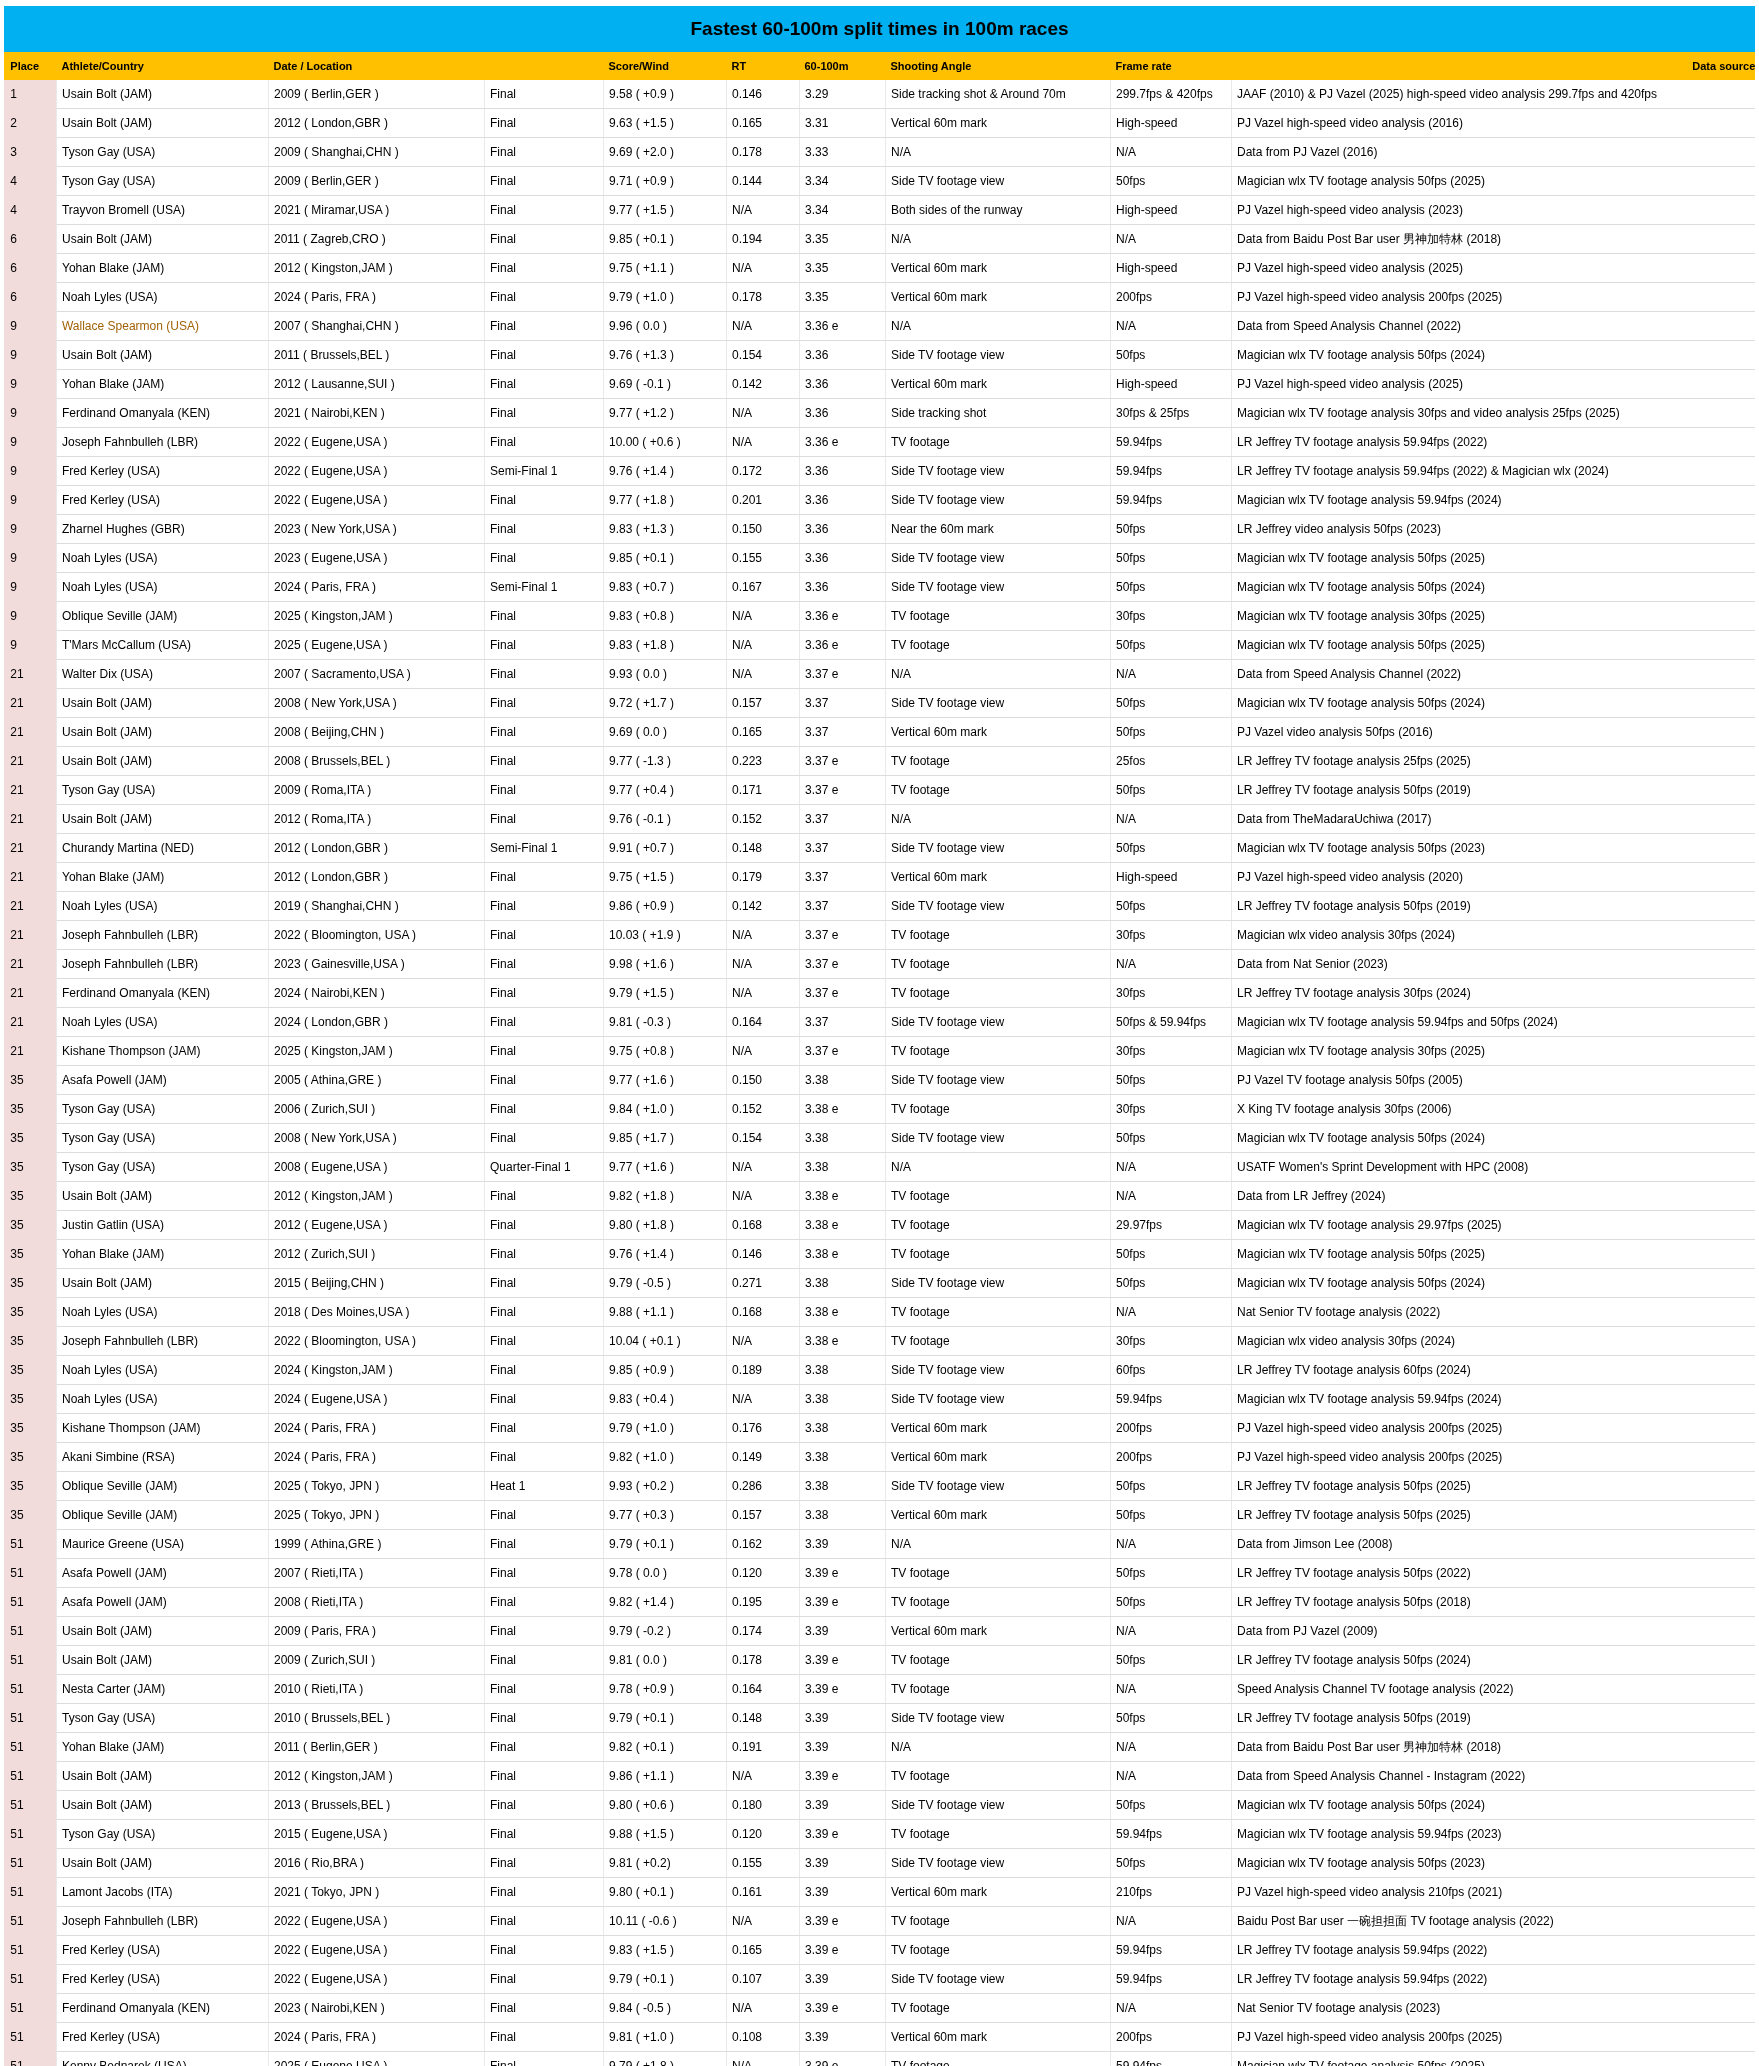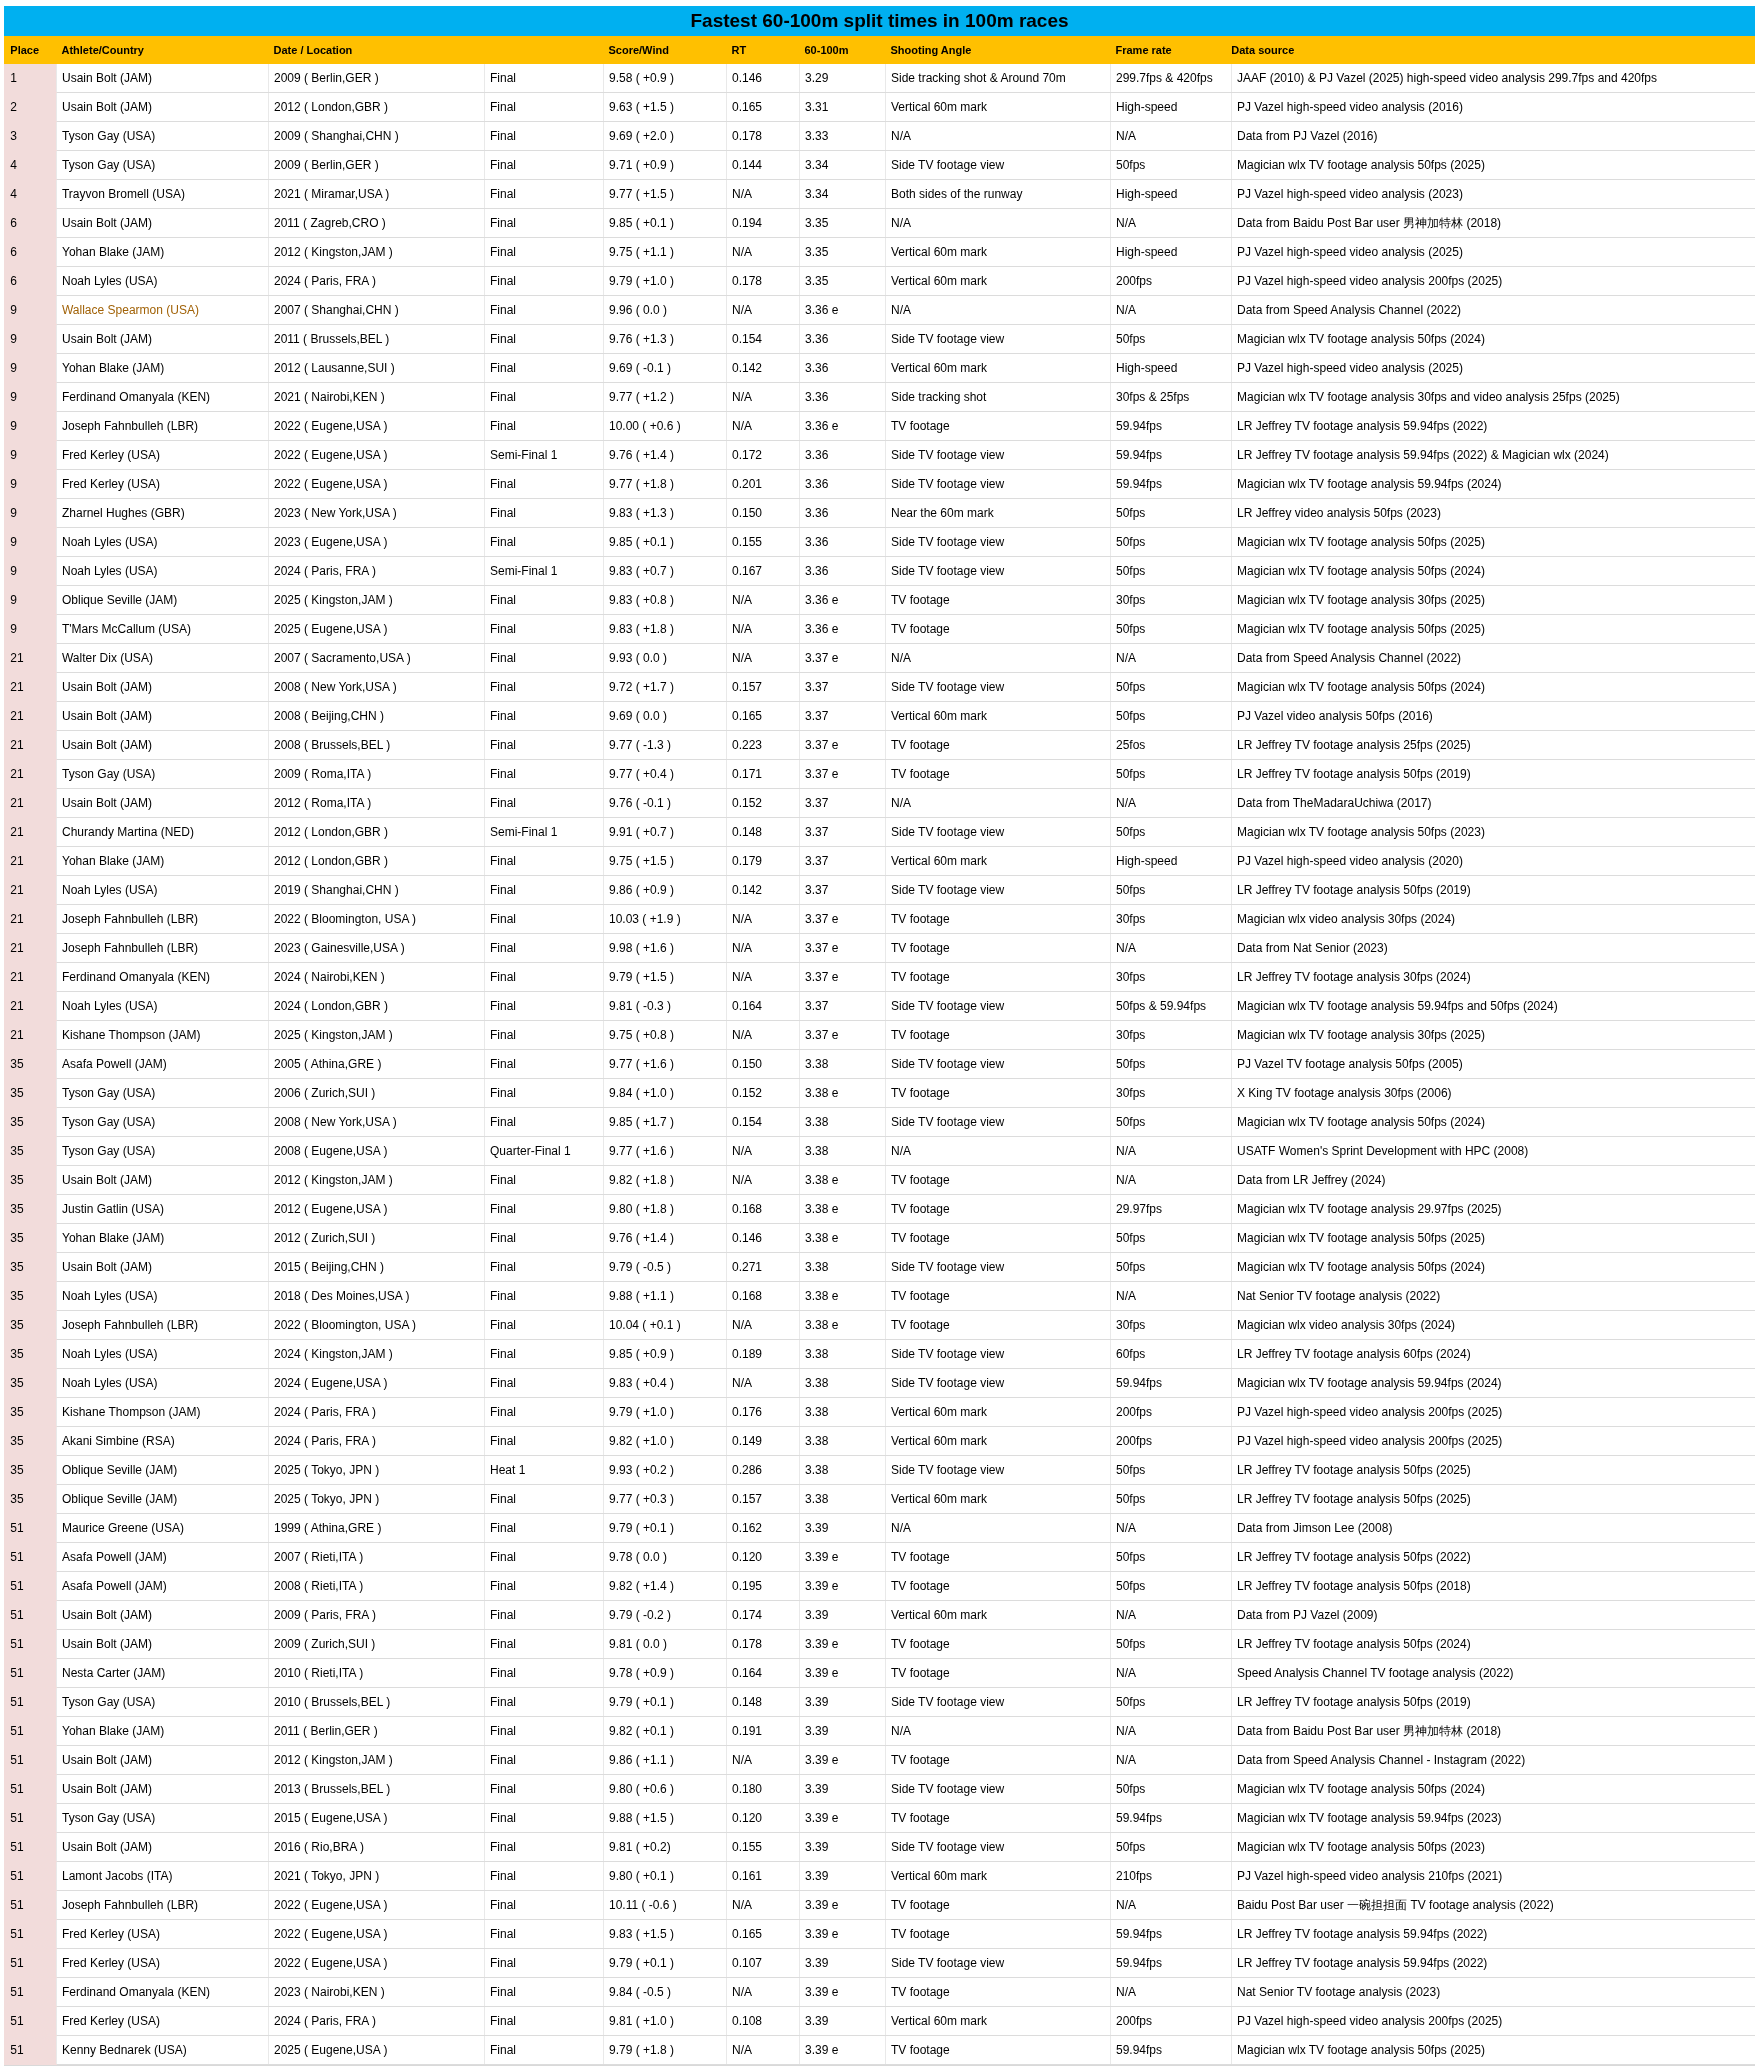--- a/index.html
+++ b/index.html
@@ -1,37 +1,37 @@
 <!DOCTYPE html>
 <html style="font-size:7px"><head>
 <meta charset="utf-8">
 <style>
   html,body{margin:0;padding:0;background:#ffffff;}
   body{width:1759px;font-family:"Liberation Sans","DejaVu Sans",sans-serif;color:#000;}
   .page{padding:6px 4.3px 0 4.3px;}
 
   .title-bar{
-    height:30px;background:#00B0F0;
+    height:46px;background:#00B0F0;
     display:flex;align-items:center;justify-content:center;
     font-size:19px;font-weight:bold;color:#000;
   }
 
   table{width:1751px;border-collapse:collapse;table-layout:fixed;}
   col.c-place{width:52px;} col.c-athlete{width:212px;} col.c-date{width:216px;}
   col.c-round{width:119px;} col.c-score{width:123px;} col.c-rt{width:73px;}
   col.c-split{width:86px;} col.c-angle{width:225px;} col.c-framerate{width:121px;}
   col.c-source{width:524px;}
 
   thead th{
     background:#FFC000;height:28px;
     font-size:11px;font-weight:bold;text-align:left;
     padding:0 0 0 5.2px;white-space:nowrap;border:none;
   }
   thead th.col-place{padding-left:6px;}
-  thead th.col-source{text-align:left;padding:0;}
+  thead th.col-source{text-align:right;padding:0;}
 
   tbody td{
     height:28px;font-size:12px;line-height:28px;
     padding:0 1.7px 0 5.2px;white-space:nowrap;overflow:visible;
     border-bottom:0.9px solid #dcdcdc;border-right:0.9px solid #e9e9e9;
     background:#ffffff;
   }
   tbody td.col-place{
     background:#F2DCDB;border-bottom-color:#F2DCDB;padding-left:6px;
   }

